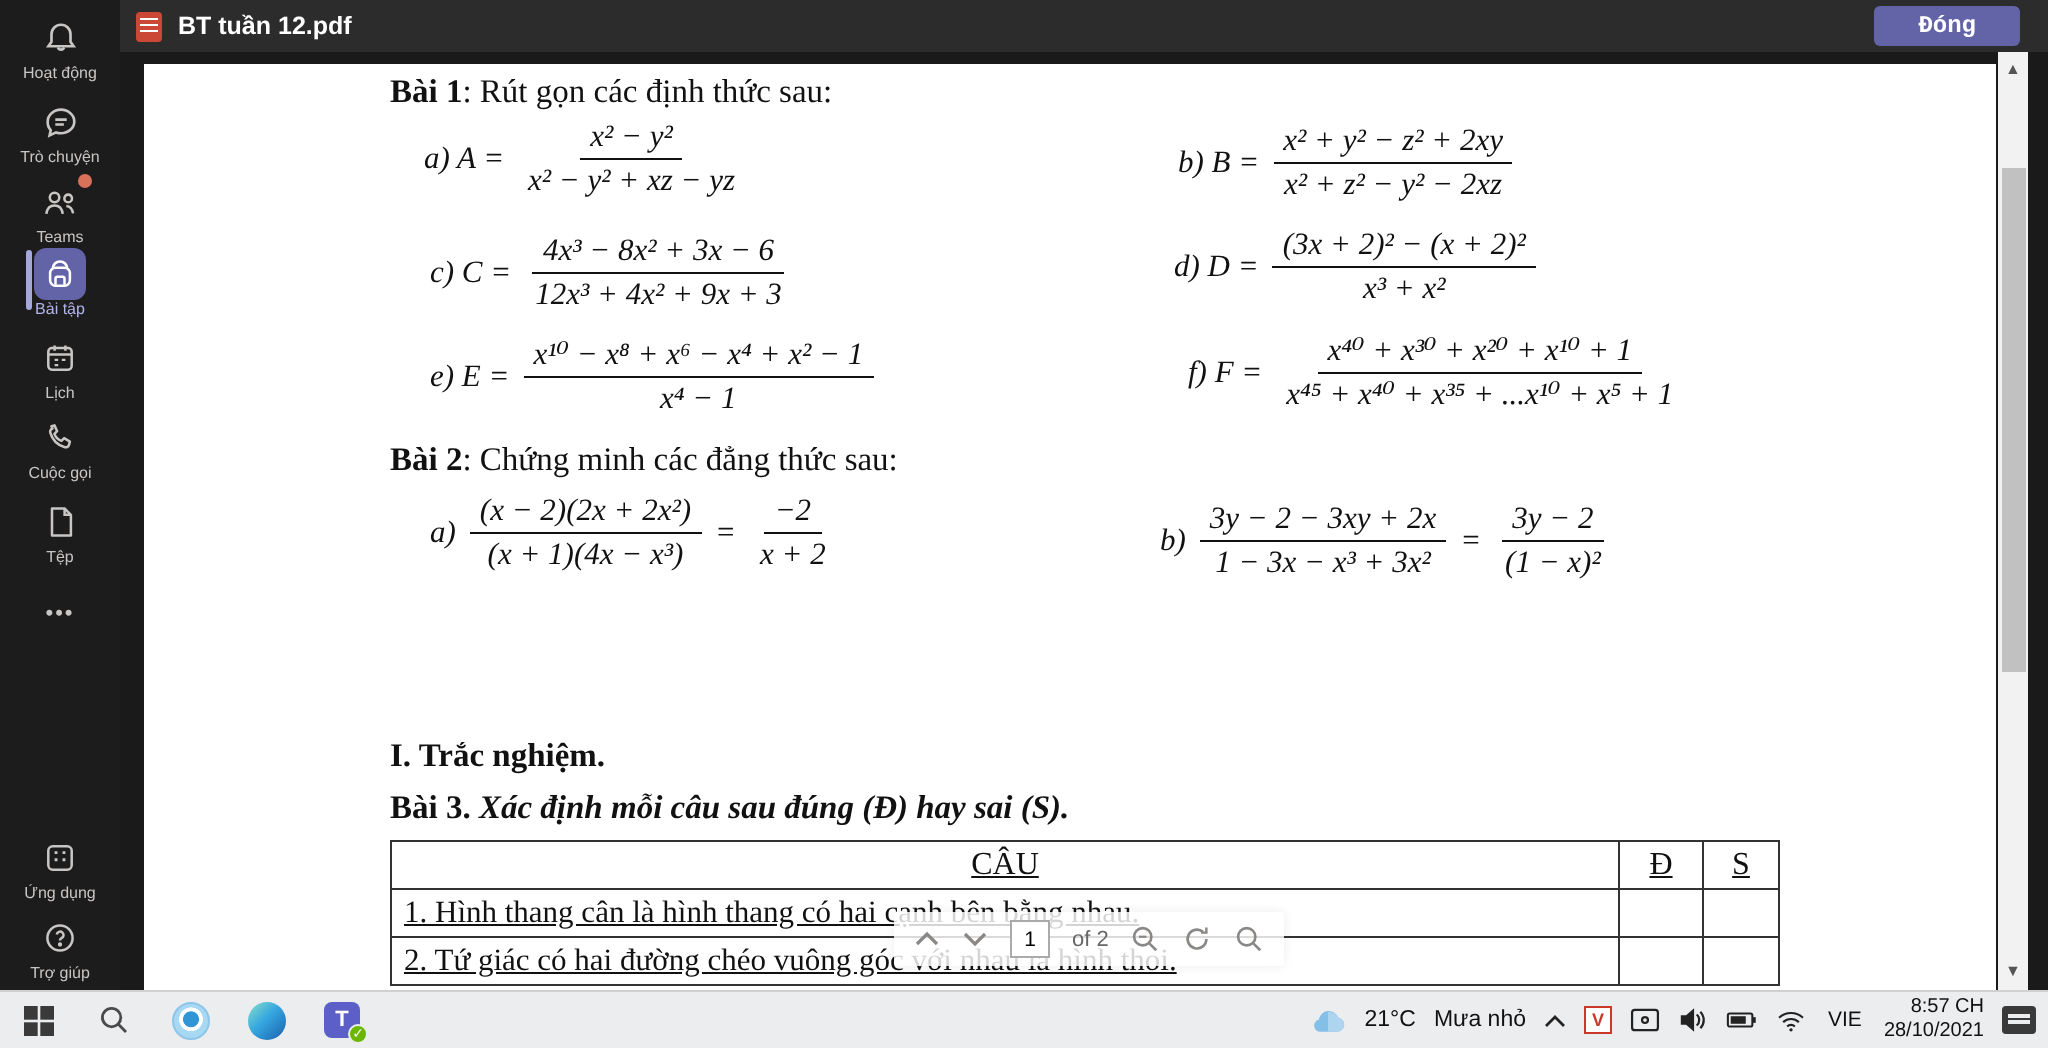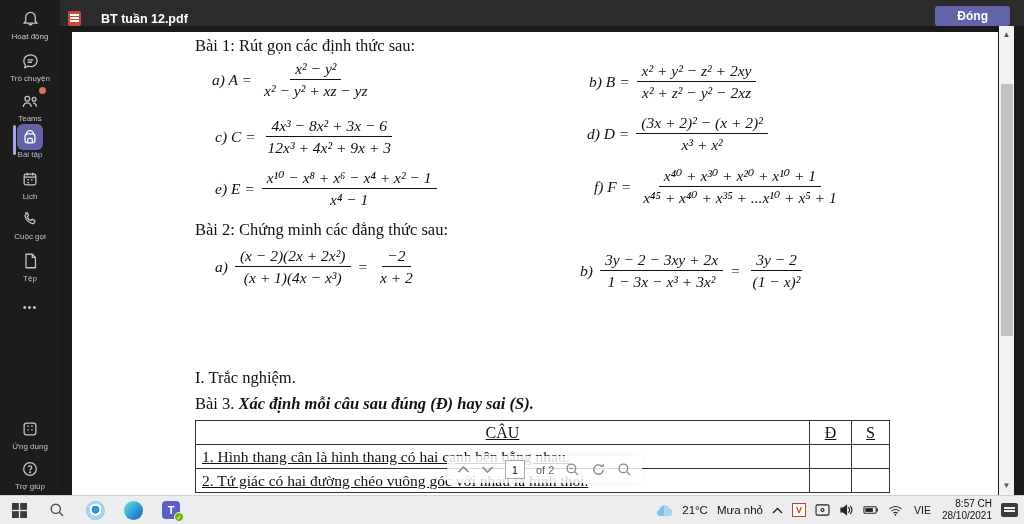--- a/index.html
+++ b/index.html
@@ -13,39 +13,39 @@
   .side-item .iconwrap{width:26px;height:26px;margin:0 auto;display:flex;align-items:center;justify-content:center;position:relative;}
   .side-item .slabel{display:block;font-size:8px;color:#c8c6c4;margin-top:1px;line-height:1.1;}
   .side-item.active .iconwrap{background:#6264a7;border-radius:6px;}
   .side-item.active .slabel{color:#b2b4ec;}
   .active-bar{position:absolute;left:13px;top:1px;width:3px;height:30px;border-radius:2px;background:#a6a7dc;}
   .badge{position:absolute;top:-3px;right:-5px;width:11px;height:11px;border-radius:50%;background:#d9705a;border:2px solid #1d1c1c;}
   .dots{color:#c8c6c4;font-size:11px;letter-spacing:1px;}
 
   
   .topbar{position:absolute;left:60px;top:0;right:0;height:26px;background:#2d2c2c;z-index:20;
-    display:flex;align-items:flex-end;padding:0 14px 0 8px;gap:12px;}
+    display:flex;align-items:center;padding:0 14px 0 8px;}
   .pdficon{width:13px;height:15px;background:#cc4836;border-radius:2px;margin-right:8px;position:relative;flex:0 0 auto;}
   .pdficon:before{content:"";position:absolute;left:2px;top:3px;width:9px;height:1.5px;background:#fff;box-shadow:0 3px 0 #fff,0 6px 0 #fff;}
   .file-name{color:#ffffff;font-size:12.5px;font-weight:700;}
   .close-btn{margin-left:auto;background:#6264a7;color:#fff;border:none;border-radius:3px;
-    font-size:12px;font-weight:600;padding:3px 22px;cursor:pointer;font-family:Liberation Sans, sans-serif;}
+    font-size:12px;font-weight:600;padding:3px 22px;cursor:pointer;font-family:Liberation Mono, monospace;}
 
   
   .content{position:absolute;left:60px;top:26px;width:964px;height:469px;background:#1a1a1a;}
   .page{position:absolute;left:12px;top:6px;width:926px;height:463px;background:#ffffff;overflow:hidden;
     font-family:"Liberation Serif","DejaVu Serif",serif;color:#111;}
   .doc-abs{position:absolute;}
   .h16{font-size:16.5px;}
   .mitem{position:absolute;display:flex;align-items:center;gap:7px;font-style:italic;font-size:15.5px;white-space:nowrap;}
   .frac{display:inline-flex;flex-direction:column;align-items:center;line-height:1.25;}
   .fnum{padding:0 5px 1px;border-bottom:1.3px solid #111;}
   .fden{padding:1px 5px 0;}
   .section-title{position:absolute;left:0;width:100%;text-align:center;font-weight:700;font-size:17px;letter-spacing:.3px;}
-  .bold{font-weight:400;}
+  .bold{font-weight:700;}
   .bolditalic{font-weight:700;font-style:italic;}
 
   table.qtable{border-collapse:collapse;width:695px;font-size:15.5px;text-decoration:underline;}
   table.qtable th,table.qtable td{border:1.4px solid #333;padding:2px 6px;height:24px;}
   table.qtable th{font-weight:400;font-size:16px;}
   .col-d{width:42px;text-align:center;}
   .col-s{width:38px;text-align:center;}
 
   
   .pdf-toolbar{position:absolute;display:flex;align-items:center;gap:11px;

